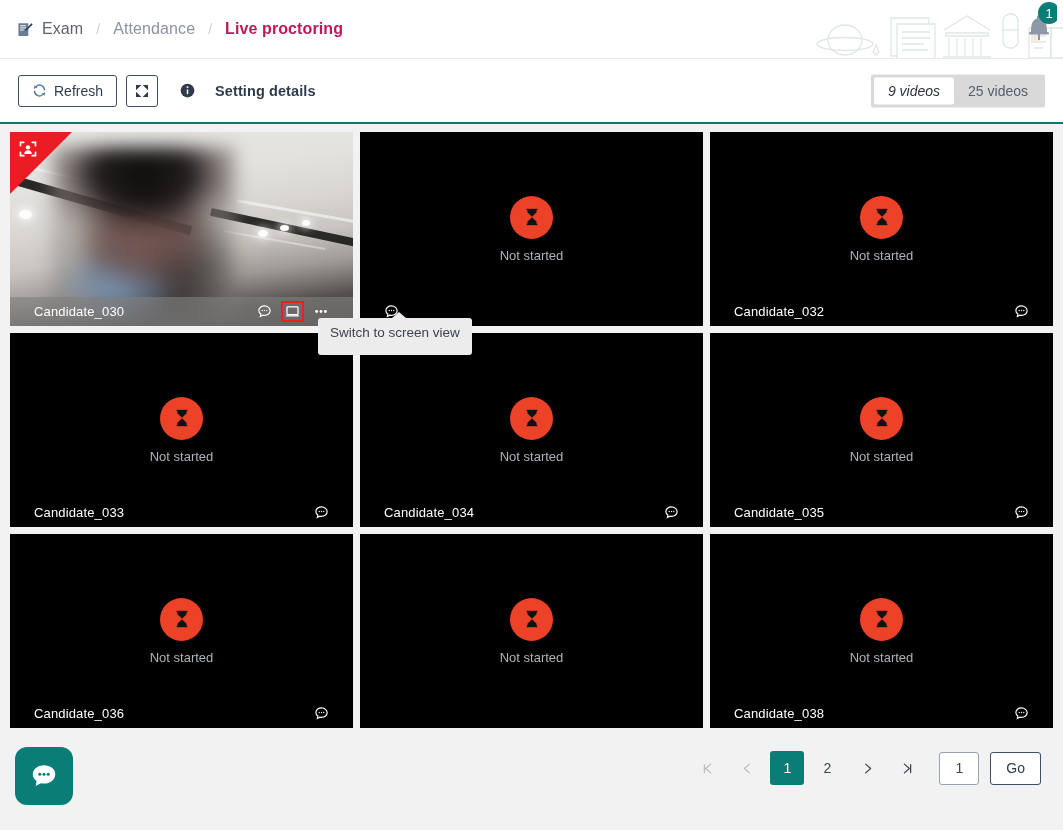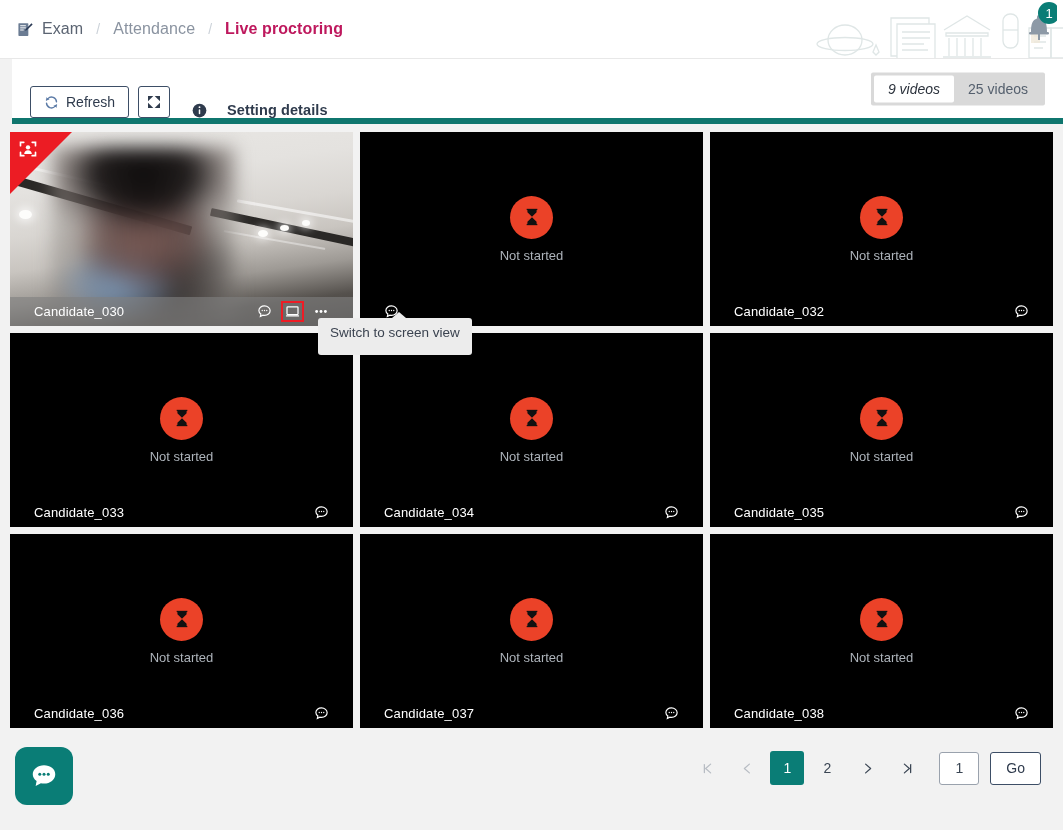--- a/index.html
+++ b/index.html
@@ -38,24 +38,23 @@
     pointer-events: none;
   }
   .bell-wrap { position: absolute; right: 6px; top: 2px; width: 40px; height: 44px; }
 
   
   .toolbar {
     position: relative;
     height: 65px;
     background: #ffffff;
     display: flex;
-    align-items: flex-end;
+    align-items: center;
     padding: 0 18px;
-    border-bottom: 6px solid #0f766e;
-    margin-left: 12px;
+    border-bottom: 2px solid #0f766e;
   }
   .btn {
     height: 32px;
     border: 1px solid #3d4e66;
     border-radius: 3px;
     background: #fff;
     display: inline-flex;
     align-items: center;
     justify-content: center;
     gap: 7px;
@@ -549,33 +548,20 @@
       <div class="tile-body">
         <div class="hourglass-circle">
           <svg width="20" height="20" viewBox="0 0 24 24">
               <path d="M6.5 3h11v3.2L12 11.6 6.5 6.2zM6.5 21h11v-3.2L12 12.4 6.5 17.8z" fill="#111111"></path>
               <rect x="5.6" y="2.2" width="12.8" height="1.5" fill="#111111"></rect>
               <rect x="5.6" y="20.3" width="12.8" height="1.5" fill="#111111"></rect>
             </svg>
         </div>
         <div class="not-started-label">Not started</div>
       </div>
-      <div class="tile-bar dark">
-        <span class="tile-name">Candidate_037</span>
-        <span class="bar-icons">
-            <span class="icon-btn">
-          <svg width="15" height="15" viewBox="0 0 24 24">
-                <path d="M12 3C6.9 3 3 6.3 3 10.4c0 2.3 1.2 4.3 3.2 5.7L5.4 20l4-2.1c.8.2 1.7.3 2.6.3 5.1 0 9-3.3 9-7.4S17.1 3 12 3z" fill="none" stroke="#ffffff" stroke-width="1.9"></path>
-                <circle cx="8.4" cy="10.4" r="1.05" fill="#fff"></circle>
-                <circle cx="12" cy="10.4" r="1.05" fill="#fff"></circle>
-                <circle cx="15.6" cy="10.4" r="1.05" fill="#fff"></circle>
-              </svg>
-        </span>
-          </span>
-      </div>
     </div>
 
     <div class="tile">
       <div class="tile-body">
         <div class="hourglass-circle">
           <svg width="20" height="20" viewBox="0 0 24 24">
               <path d="M6.5 3h11v3.2L12 11.6 6.5 6.2zM6.5 21h11v-3.2L12 12.4 6.5 17.8z" fill="#111111"></path>
               <rect x="5.6" y="2.2" width="12.8" height="1.5" fill="#111111"></rect>
               <rect x="5.6" y="20.3" width="12.8" height="1.5" fill="#111111"></rect>
             </svg>

